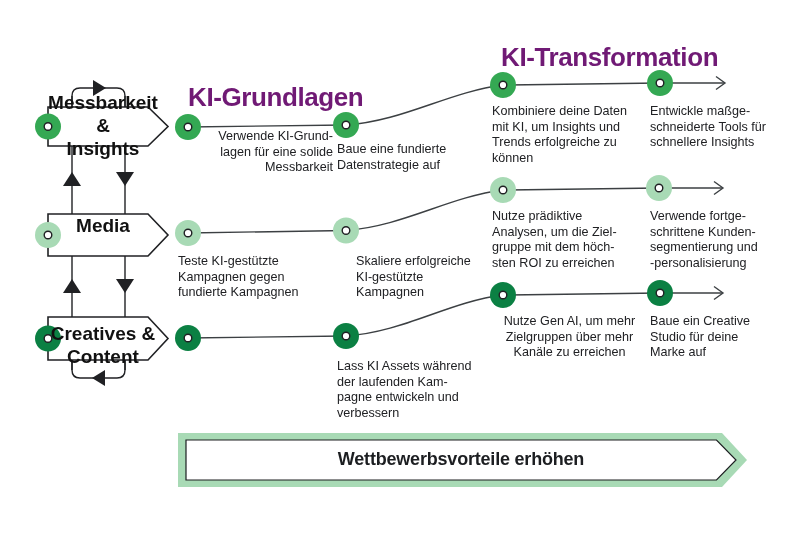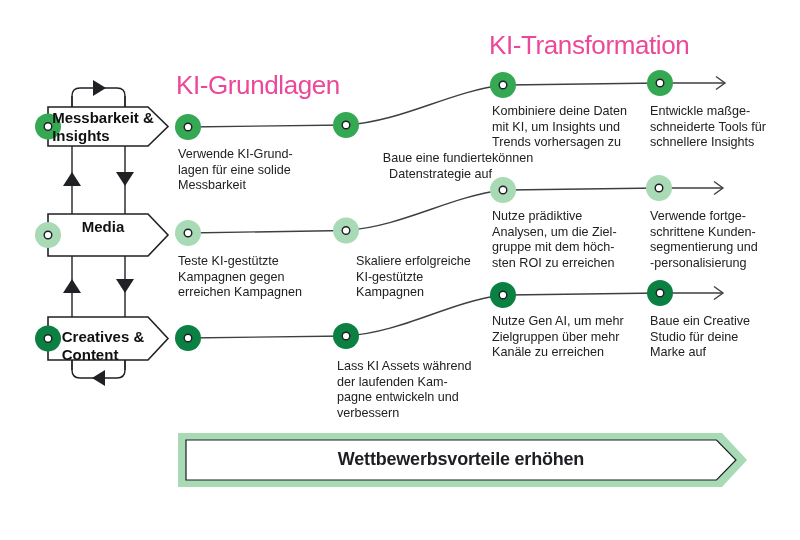--- a/index.html
+++ b/index.html
@@ -2,30 +2,30 @@
 <html><head>
 <meta charset="utf-8">
 <style>
   html,body{margin:0;padding:0;background:#fff;}
   .canvas{
     position:relative;width:800px;height:540px;background:#ffffff;overflow:hidden;
     font-family:"Liberation Sans", sans-serif;color:#202124;
   }
   .gfx{position:absolute;left:0;top:0;}
   .title{
-    position:absolute;margin:0;font-size:26px;font-weight:400;color:#ec4899;
+    position:absolute;margin:12px;font-size:26px;font-weight:700;color:#701a75;
     letter-spacing:-0.4px;line-height:1.05;white-space:nowrap;
   }
   .step{
     position:absolute;width:155px;font-size:12.6px;line-height:15.6px;
     white-space:pre-line;color:#202124;
   }
   .boxlabel{
     position:absolute;display:flex;align-items:center;justify-content:center;
-    text-align:left;font-weight:700;font-size:15px;line-height:1.2;
+    text-align:center;font-weight:700;font-size:19px;line-height:1.2;
     white-space:pre-line;color:#111;
   }
   .banner-label{
     position:absolute;left:186px;top:433px;width:550px;height:52px;
     display:flex;align-items:center;justify-content:center;
     font-weight:700;font-size:18px;color:#1c1e21;letter-spacing:-0.2px;
   }
 </style>
 </head>
 <body>
@@ -123,53 +123,53 @@
 
   <h1 class="title" style="left:176px;top:72px;text-align:right;">KI-Grundlagen</h1>
   <h1 class="title" style="left:489px;top:32px;">KI-Transformation</h1>
 
   <div class="boxlabel" style="left:48px;top:107px;width:110px;height:39px;">Messbarkeit &amp;
 Insights</div>
   <div class="boxlabel" style="left:48px;top:214px;width:110px;height:25px;">Media</div>
   <div class="boxlabel" style="left:48px;top:317px;width:110px;height:57px;">Creatives &amp;
 Content</div>
 
-  <div class="step" style="left:178px;top:147px;">Verwende KI-Grund-
+  <div class="step" style="left:178px;top:129px;text-align:right;">Verwende KI-Grund-
 lagen für eine solide
 Messbarkeit</div>
-  <div class="step" style="left:337px;top:151px;text-align:right;">Baue eine fundierte
+  <div class="step" style="left:337px;top:142px;">Baue eine fundierte
 Datenstrategie auf</div>
   <div class="step" style="left:492px;top:104px;">Kombiniere deine Daten
 mit KI, um Insights und
-Trends vorhersagen zu
+Trends erfolgreiche zu
 können</div>
   <div class="step" style="left:650px;top:104px;">Entwickle maßge-
 schneiderte Tools für
 schnellere Insights</div>
 
   <div class="step" style="left:178px;top:254px;">Teste KI-gestützte
 Kampagnen gegen
-erreichen Kampagnen</div>
+fundierte Kampagnen</div>
   <div class="step" style="left:337px;top:254px;margin-left:19px;">Skaliere erfolgreiche
 KI-gestützte
 Kampagnen</div>
   <div class="step" style="left:492px;top:209px;">Nutze prädiktive
 Analysen, um die Ziel-
 gruppe mit dem höch-
 sten ROI zu erreichen</div>
   <div class="step" style="left:650px;top:209px;">Verwende fortge-
 schrittene Kunden-
 segmentierung und
 -personalisierung</div>
 
   <div class="step" style="left:337px;top:359px;">Lass KI Assets während
 der laufenden Kam-
 pagne entwickeln und
 verbessern</div>
-  <div class="step" style="left:492px;top:314px;">Nutze Gen AI, um mehr
+  <div class="step" style="left:492px;top:314px;text-align:center;">Nutze Gen AI, um mehr
 Zielgruppen über mehr
 Kanäle zu erreichen</div>
   <div class="step" style="left:650px;top:314px;">Baue ein Creative
 Studio für deine
 Marke auf</div>
 
   <div class="banner-label">Wettbewerbsvorteile erhöhen</div>
 
 </div>
 

